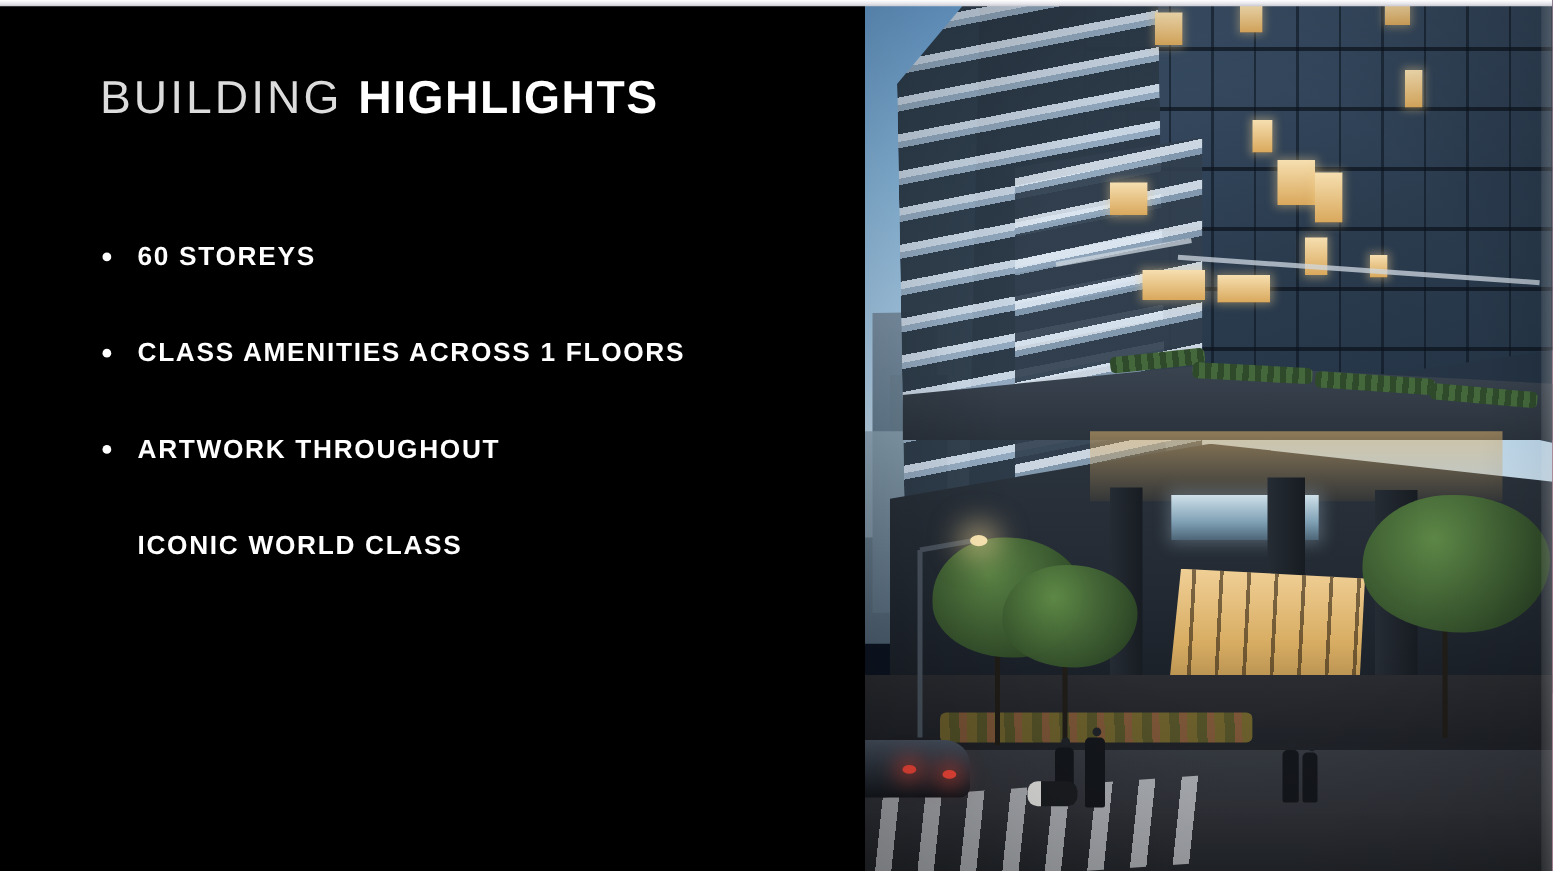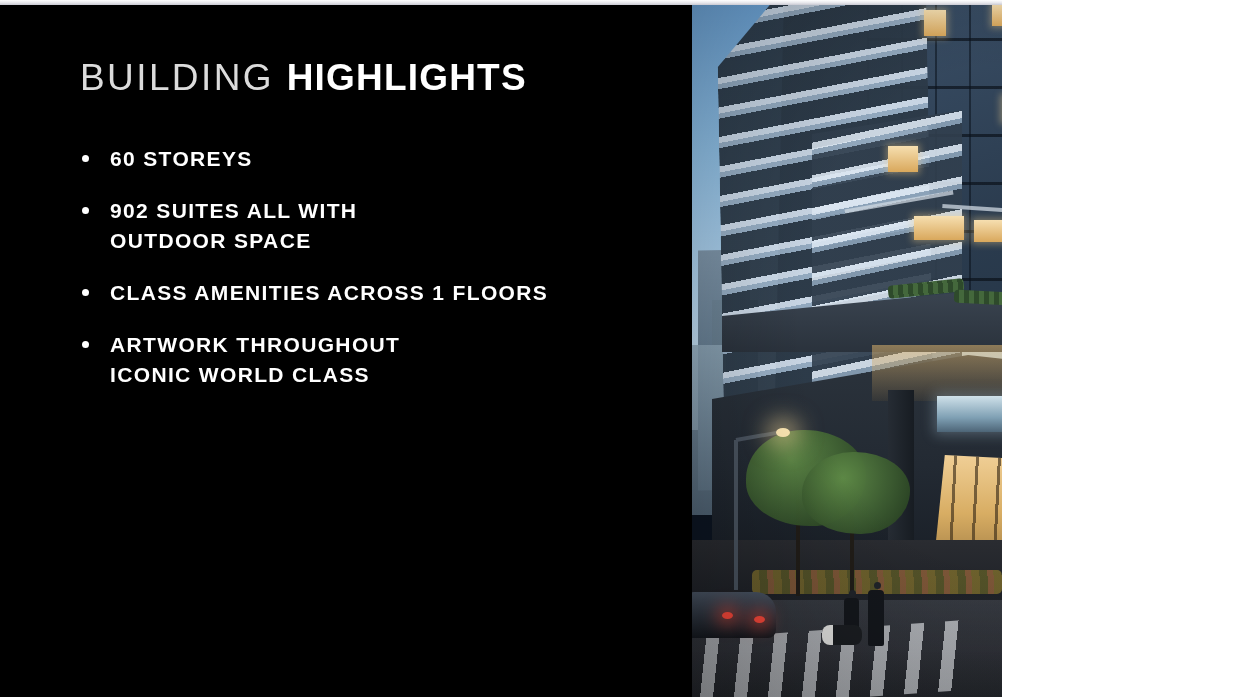--- a/index.html
+++ b/index.html
@@ -2,21 +2,21 @@
 <html><head>
 <meta charset="utf-8">
 <style>
   html, body {
     margin: 0;
     padding: 0;
     background: #ffffff;
   }
   #slide {
     position: relative;
-    width: 1002px;
+    width: 1242px;
     height: 697px;
     overflow: hidden;
     background: #be185d;
     font-family: "Liberation Sans", sans-serif;
   }
   
   .top-strip {
     position: absolute;
     left: 0; top: 0;
     width: 1242px; height: 5px;
@@ -71,21 +71,21 @@
   .highlight-item:last-child { margin-bottom: 0; }
   .bullet-dot {
     position: absolute;
     left: 4px;
     top: 11px;
     width: 7px;
     height: 7px;
     border-radius: 50%;
     background: #ffffff;
   }
-  .item-line { display: block; white-space: nowrap; }
+  .item-line { display: block; white-space: nowrap; margin-top: 47px; }
 
   
   .render {
     position: absolute;
     left: 692px;
     top: 0;
     width: 550px;
     height: 697px;
     overflow: hidden;
     background: #0c1522;
@@ -327,25 +327,20 @@
       <span class="t-light">BUILDING </span><span class="t-bold">HIGHLIGHTS</span>
     </div>
 
     <ul class="highlight-list">
 
       <li class="highlight-item">
         <span class="bullet-dot"></span>
         <span class="item-line">60 STOREYS</span>
       </li>
 
-      <li class="highlight-item">
-        <span class="bullet-dot"></span>
-        <span class="item-line">902 SUITES ALL WITH</span>
-        <span class="item-line">OUTDOOR SPACE</span>
-      </li>
 
       <li class="highlight-item">
         <span class="bullet-dot"></span>
         <span class="item-line">CLASS AMENITIES ACROSS 1 FLOORS</span>
       </li>
 
 
 
 
       <li class="highlight-item">

